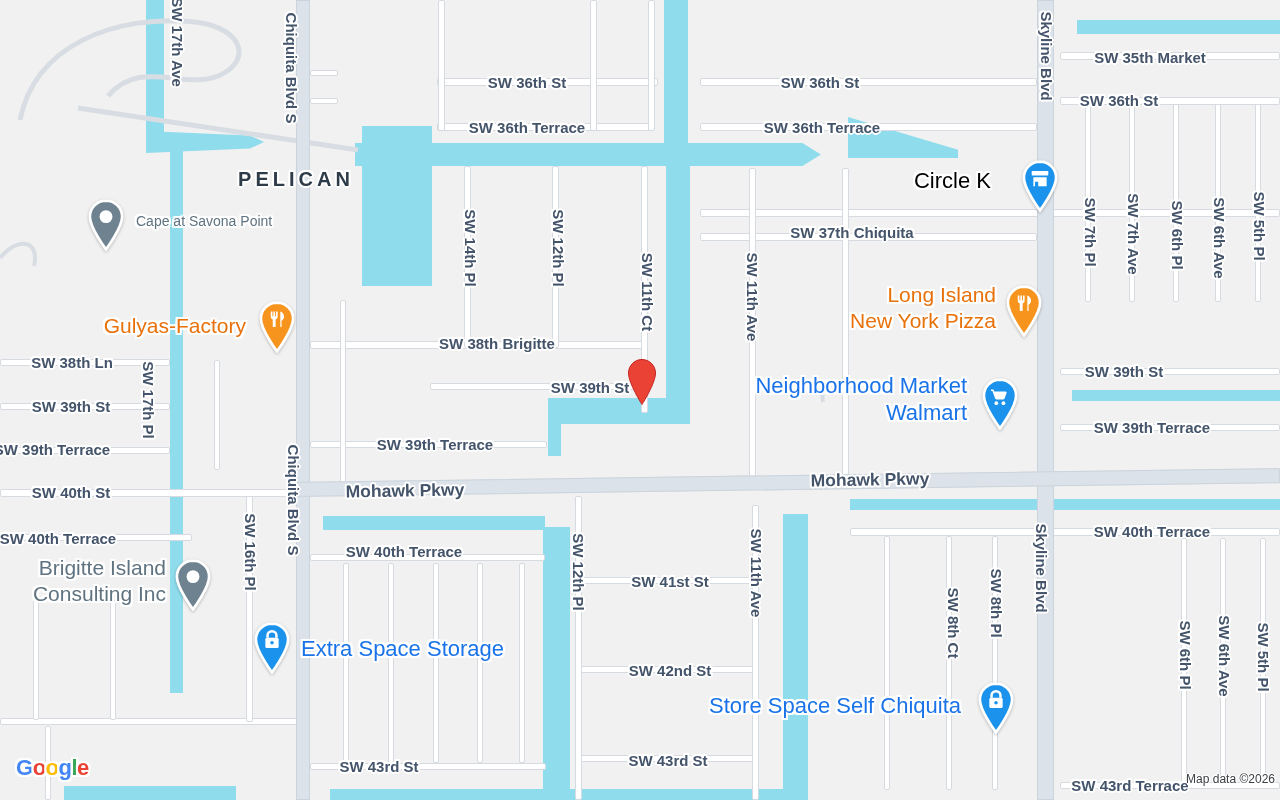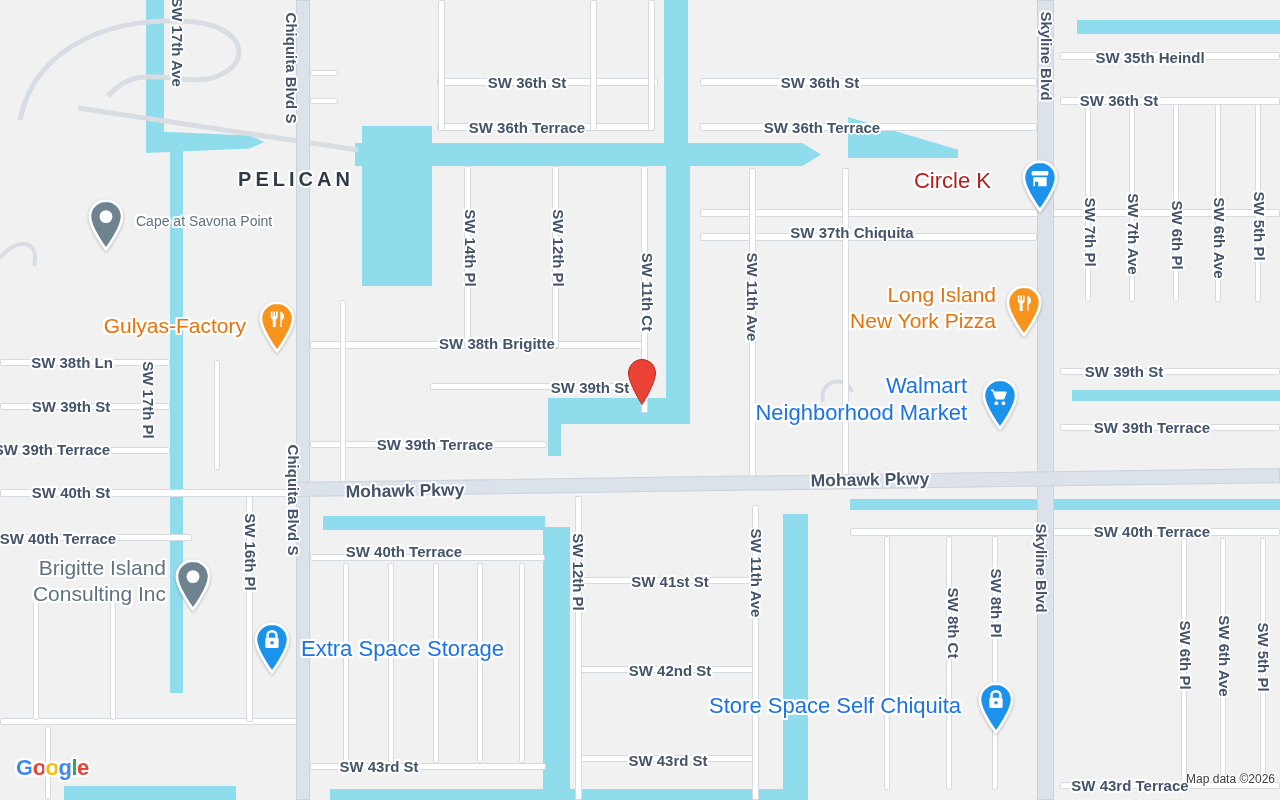--- a/index.html
+++ b/index.html
@@ -122,21 +122,21 @@
       <div class="road-minor" style="left: 1260px; top: 538px; width: 6px; height: 244px; background: rgb(255, 255, 255); border-color: rgb(213, 219, 225);"></div>
       <div class="road-major" style="left: 296px; top: 0px; width: 14px; height: 800px; background: rgb(220, 226, 233); z-index: 3;"></div>
       <div class="road-major" style="left: 1037px; top: 0px; width: 17px; height: 800px; background: rgb(220, 226, 233); z-index: 3;"></div>
       <div class="road-major" style="left: 288px; top: 482px; width: 992px; height: 15px; background: rgb(220, 226, 233); transform: rotate(-0.8deg); transform-origin: left center; z-index: 3;"></div>
     </div>
   <div id="label-layer">
       <div class="street" style="left: 527px; top: 82px; color: rgb(68, 84, 106);">SW 36th St</div>
       <div class="street" style="left: 527px; top: 127px; color: rgb(68, 84, 106);">SW 36th Terrace</div>
       <div class="street" style="left: 820px; top: 82px; color: rgb(68, 84, 106);">SW 36th St</div>
       <div class="street" style="left: 822px; top: 127px; color: rgb(68, 84, 106);">SW 36th Terrace</div>
-      <div class="street" style="left: 1150px; top: 57px; color: rgb(68, 84, 106);">SW 35th Heindl</div>
+      <div class="street" style="left: 1150px; top: 57px; color: rgb(68, 84, 106);">SW 35th Market</div>
       <div class="street" style="left: 1119px; top: 100px; color: rgb(68, 84, 106);">SW 36th St</div>
       <div class="street" style="left: 852px; top: 232px; color: rgb(68, 84, 106);">SW 37th Chiquita</div>
       <div class="street" style="left: 497px; top: 343px; color: rgb(68, 84, 106);">SW 38th Brigitte</div>
       <div class="street" style="left: 590px; top: 387px; color: rgb(68, 84, 106);">SW 39th St</div>
       <div class="street" style="left: 72px; top: 362px; color: rgb(68, 84, 106);">SW 38th Ln</div>
       <div class="street" style="left: 71px; top: 406px; color: rgb(68, 84, 106);">SW 39th St</div>
       <div class="street" style="left: 52px; top: 449px; color: rgb(68, 84, 106);">SW 39th Terrace</div>
       <div class="street" style="left: 71px; top: 492px; color: rgb(68, 84, 106);">SW 40th St</div>
       <div class="street" style="left: 58px; top: 538px; color: rgb(68, 84, 106);">SW 40th Terrace</div>
       <div class="street" style="left: 435px; top: 444px; color: rgb(68, 84, 106);">SW 39th Terrace</div>
@@ -194,21 +194,21 @@
       <div class="poi-label" style="font-size: 21px; color: rgb(232, 113, 10); top: 326px; line-height: 1.22; right: 1034px; text-align: right;">
         <div>Gulyas-Factory</div>
       </div>
       <div class="poi-pin" style="left: 1018px; top: 160px;"><svg viewBox="0 0 42 52" width="44" height="54">
           <path d="M21 1.5C12.4 1.5 5.5 8.4 5.5 17c0 10.8 15.5 31.5 15.5 31.5S36.5 27.8 36.5 17C36.5 8.4 29.6 1.5 21 1.5z" fill="#1B93ED" stroke="#fff" stroke-width="2.6"></path>
           <g fill="#fff">
             <rect x="13" y="10.5" width="16" height="4.4" rx="0.8"></rect>
             <path d="M14.6 16.6h12.8v8.6h-8.1v-4.2h-3.1v4.2h-1.6z"></path>
           </g>
         </svg></div>
-      <div class="poi-label" style="font-size: 22px; color: #b91c1c; top: 181px; line-height: 1.22; right: 289px; text-align: right;">
+      <div class="poi-label" style="font-size: 22px; color: #000000; top: 181px; line-height: 1.22; right: 289px; text-align: right;">
         <div>Circle K</div>
       </div>
       <div class="poi-pin" style="left: 1002px; top: 285px;"><svg viewBox="0 0 42 52" width="44" height="54">
           <path d="M21 1.5C12.4 1.5 5.5 8.4 5.5 17c0 10.8 15.5 31.5 15.5 31.5S36.5 27.8 36.5 17C36.5 8.4 29.6 1.5 21 1.5z" fill="#F7941E" stroke="#fff" stroke-width="2.6"></path>
           <g fill="#fff">
             <path d="M15 10h1.6v4.8h.9V10h1.6v4.8h.9V10h1.6v5.5a2.3 2.3 0 0 1-1.9 2.3v7.2h-2.8v-7.2a2.3 2.3 0 0 1-1.9-2.3z"></path>
             <path d="M24.2 10c2.2.7 3.6 2.7 3.6 5 0 1.9-1 3.4-2.4 3.9v6.1h-1.2z"></path>
           </g>
         </svg></div>
       <div class="poi-label" style="font-size: 21px; color: rgb(232, 113, 10); top: 308px; line-height: 1.22; right: 284px; text-align: right; padding-left: 15px;">
@@ -217,22 +217,22 @@
       </div>
       <div class="poi-pin" style="left: 978px; top: 378px;"><svg viewBox="0 0 42 52" width="44" height="54">
           <path d="M21 1.5C12.4 1.5 5.5 8.4 5.5 17c0 10.8 15.5 31.5 15.5 31.5S36.5 27.8 36.5 17C36.5 8.4 29.6 1.5 21 1.5z" fill="#1B93ED" stroke="#fff" stroke-width="2.6"></path>
           <g fill="#fff">
             <path d="M12.3 11h2.4l.8 1.9h10.8c.8 0 1.3.8 1 1.5l-1.8 5.2c-.2.6-.8 1-1.4 1h-6.5c-.6 0-1.2-.4-1.4-1l-2.5-7.2h-1.4z"></path>
             <circle cx="17.5" cy="24.3" r="1.8"></circle>
             <circle cx="24.3" cy="24.3" r="1.8"></circle>
           </g>
         </svg></div>
       <div class="poi-label" style="font-size: 22px; color: rgb(26, 115, 232); top: 400px; line-height: 1.22; right: 313px; text-align: right;">
+        <div>Neighborhood Market</div>
         <div>Walmart</div>
-        <div>Neighborhood Market</div>
       </div>
       <div class="poi-pin" style="left: 250px; top: 622px;"><svg viewBox="0 0 42 52" width="44" height="54">
           <path d="M21 1.5C12.4 1.5 5.5 8.4 5.5 17c0 10.8 15.5 31.5 15.5 31.5S36.5 27.8 36.5 17C36.5 8.4 29.6 1.5 21 1.5z" fill="#1B93ED" stroke="#fff" stroke-width="2.6"></path>
           <g>
             <path d="M16.7 15.2v-2.1a4.3 4.3 0 0 1 8.6 0v2.1" fill="none" stroke="#fff" stroke-width="2.4"></path>
             <rect x="14.6" y="15.2" width="12.8" height="9.8" rx="1.5" fill="#fff"></rect>
             <circle cx="21" cy="20" r="1.7" fill="#1B93ED"></circle>
           </g>
         </svg></div>
       <div class="poi-label" style="font-size: 22px; color: rgb(26, 115, 232); top: 649px; line-height: 1.22; left: 301px; text-align: left;">

